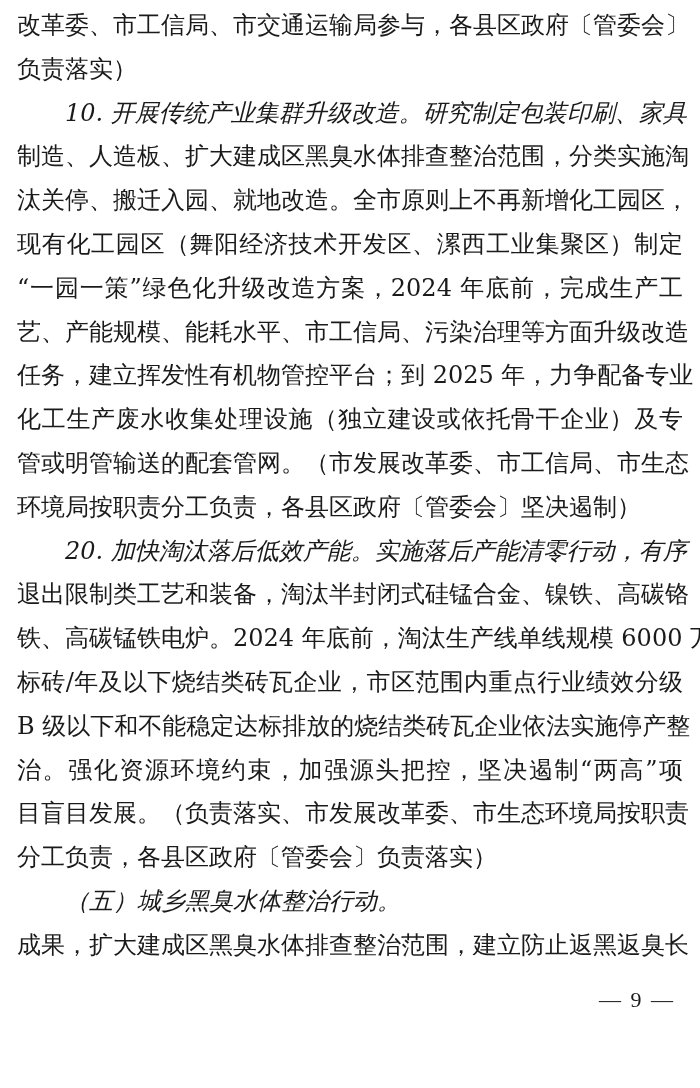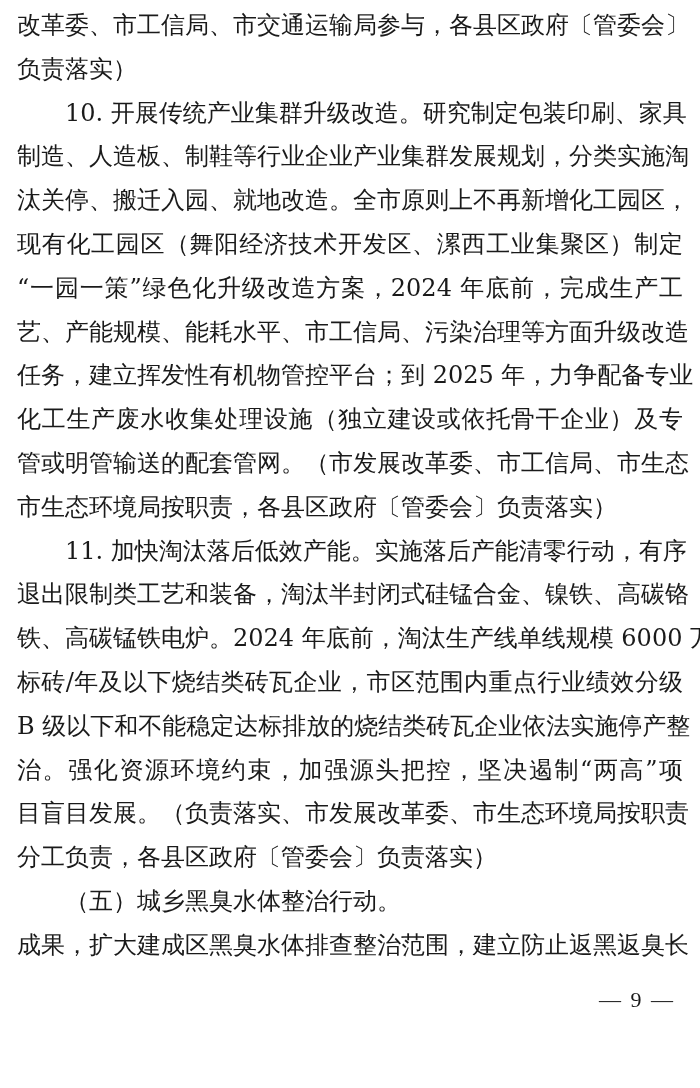--- a/index.html
+++ b/index.html
@@ -8,43 +8,43 @@
     font-family: "DejaVu Serif", "Liberation Serif", serif;
     color: #1a1a1a;
   }
   .page { position: absolute; left: 17px; top: 4px; width: 666px; }
   .line {
     height: 43.8px; line-height: 43.8px; font-size: 24px;
     white-space: nowrap; text-align: justify; text-align-last: justify;
     letter-spacing: 0;
   }
   .line.last { text-align-last: left; }
-  .indent { padding-left: 48px; }
+  .indent { padding-left: 48px; font-style: italic; }
   .pagenum {
     position: absolute; right: 25px; top: 987px;
     font-size: 22px; font-family: "Liberation Serif", serif; letter-spacing: 2px;
   }
 </style>
 </head>
 <body>
 
 <div class="page" id="page">
     <div class="line">改革委、市工信局、市交通运输局参与，各县区政府〔管委会〕</div>
     <div class="line last">负责落实）</div>
     <div class="line indent">10. 开展传统产业集群升级改造。研究制定包装印刷、家具</div>
-    <div class="line">制造、人造板、制鞋等行业企业产业集群发展规划，分类实施淘</div>
+    <div class="line">制造、人造板、扩大建成区黑臭水体排查整治范围，分类实施淘</div>
     <div class="line">汰关停、搬迁入园、就地改造。全市原则上不再新增化工园区，</div>
     <div class="line">现有化工园区（舞阳经济技术开发区、漯西工业集聚区）制定</div>
     <div class="line">“一园一策”绿色化升级改造方案，2024 年底前，完成生产工</div>
     <div class="line">艺、产能规模、能耗水平、市工信局、污染治理等方面升级改造</div>
     <div class="line">任务，建立挥发性有机物管控平台；到 2025 年，力争配备专业</div>
     <div class="line">化工生产废水收集处理设施（独立建设或依托骨干企业）及专</div>
     <div class="line">管或明管输送的配套管网。（市发展改革委、市工信局、市生态</div>
-    <div class="line last">市生态环境局按职责，各县区政府〔管委会〕负责落实）</div>
-    <div class="line indent">11. 加快淘汰落后低效产能。实施落后产能清零行动，有序</div>
+    <div class="line last">环境局按职责分工负责，各县区政府〔管委会〕坚决遏制）</div>
+    <div class="line indent">20. 加快淘汰落后低效产能。实施落后产能清零行动，有序</div>
     <div class="line">退出限制类工艺和装备，淘汰半封闭式硅锰合金、镍铁、高碳铬</div>
     <div class="line">铁、高碳锰铁电炉。2024 年底前，淘汰生产线单线规模 6000 万</div>
     <div class="line">标砖/年及以下烧结类砖瓦企业，市区范围内重点行业绩效分级</div>
     <div class="line">B 级以下和不能稳定达标排放的烧结类砖瓦企业依法实施停产整</div>
     <div class="line">治。强化资源环境约束，加强源头把控，坚决遏制“两高”项</div>
     <div class="line">目盲目发展。（负责落实、市发展改革委、市生态环境局按职责</div>
     <div class="line last">分工负责，各县区政府〔管委会〕负责落实）</div>
     <div class="line indent last">（五）城乡黑臭水体整治行动。</div>
     <div class="line">成果，扩大建成区黑臭水体排查整治范围，建立防止返黑返臭长</div>
   </div>

